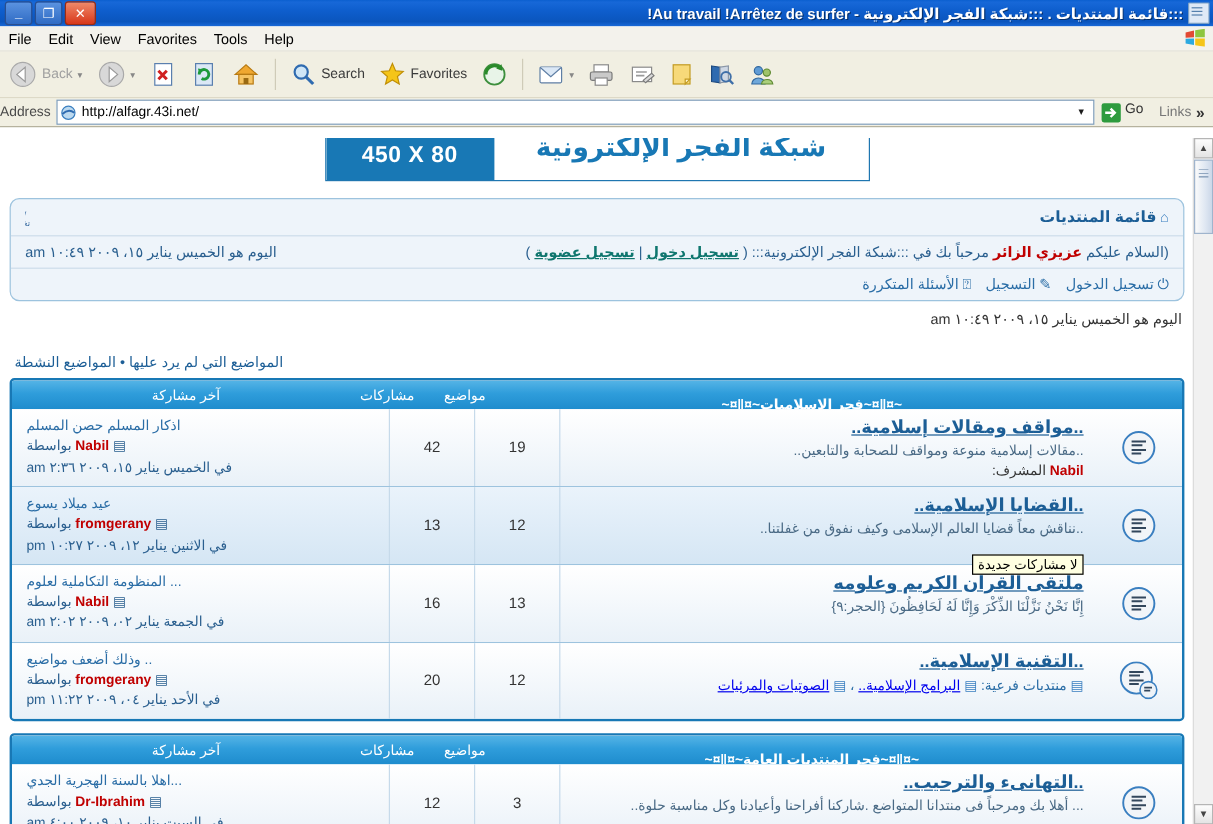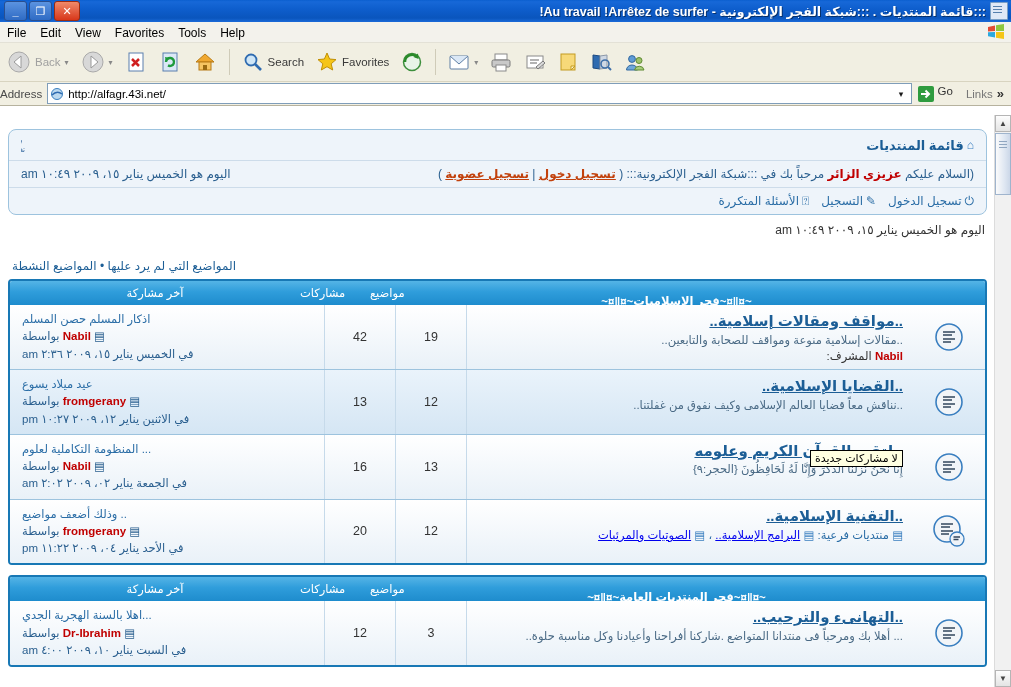--- a/index.html
+++ b/index.html
@@ -90,21 +90,21 @@
   
   .wrap{margin:14px 8px 0 8px;}
   .panel{border:1px solid #9dc3de;border-radius:8px;background:#eef4fa;overflow:hidden;}
   .panel-row{display:flex;align-items:center;padding:6px 12px;}
   .panel-row + .panel-row{border-top:1px solid #cddcea;}
   .p-title{color:#1c5e96;font-size:13px;font-weight:bold;flex:1 1 auto;}
   .home-ico{color:#3a7fc0;margin-left:3px;}
   .fontsize{width:34px;height:18px;}
   .welcome{flex:1 1 auto;color:#2a5f8f;font-size:12px;}
   .welcome b{color:#c00000;}
-  .welcome a{color:#c2410c;font-weight:bold;}
+  .welcome a{color:#0f766e;font-weight:bold;}
   .rtime{color:#2a5f8f;font-size:12px;white-space:nowrap;}
   .navlinks{display:flex;gap:12px;align-items:center;}
   .navlinks a{color:#2a6da6;font-size:12px;text-decoration:none;display:flex;align-items:center;gap:3px;}
 
   .todayline{margin:8px 10px 0 0;color:#333;font-size:12px;}
   .toplinks{margin:22px 10px 6px 0;text-align:left;padding-left:12px;}
   .toplinks a{color:#1c5e96;font-size:12px;text-decoration:none;}
   .toplinks span{color:#1c5e96;font-size:12px;}
 
   
@@ -330,20 +330,26 @@
     </div>
     <div class="links-btn">
       <span>Links</span>
       <span class="chev2">»</span>
     </div>
   </div>
 
   <div class="viewport">
     <div class="page">
 
+      <div class="banner-wrap">
+        <div class="banner">
+          <div class="banner-blue">450 X 80</div>
+          <div class="banner-ar">شبكة الفجر الإلكترونية</div>
+        </div>
+      </div>
 
       <div class="wrap">
         <div class="panel">
 
           <div class="panel-row">
             <span class="home-ico">⌂</span>
             <span class="p-title">قائمة المنتديات</span>
             <span class="fontsize">
               <svg width="34" height="18" viewBox="0 0 34 18">
                 <text x="2" y="9" font-size="8" fill="#33679e" font-family="Liberation Sans, sans-serif">∨A^</text>
@@ -550,21 +556,21 @@
             <div class="l2">
               <span>▤</span>
               <b>Dr-Ibrahim</b>
               <span>بواسطة</span>
             </div>
             <div class="l3">في السبت يناير ١٠، ٢٠٠٩ ٤:٠٠ am</div>
           </div>
         </div>
       </div>
 
-      <div class="tooltip" style="left:810px;top:335px;">لا مشاركات جديدة</div>
+      <div class="tooltip" style="left:810px;top:347px;">لا مشاركات جديدة</div>
 
     </div>
 
     <div class="vscroll">
       <div class="vs-btn">▲</div>
       <div class="vs-thumb"></div>
       <div class="vs-grip"></div>
       <div class="vs-btn bot">▼</div>
     </div>
   </div>

